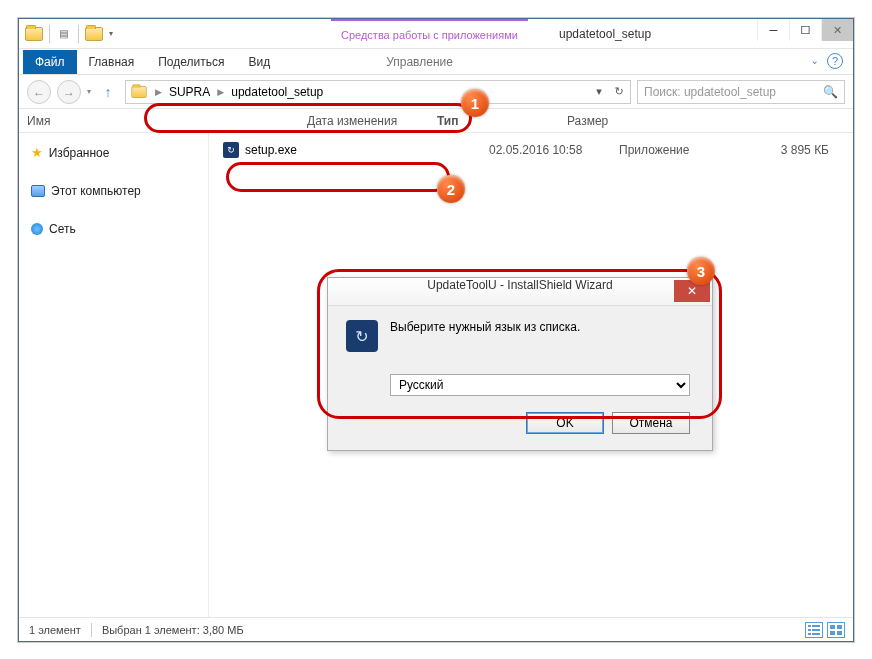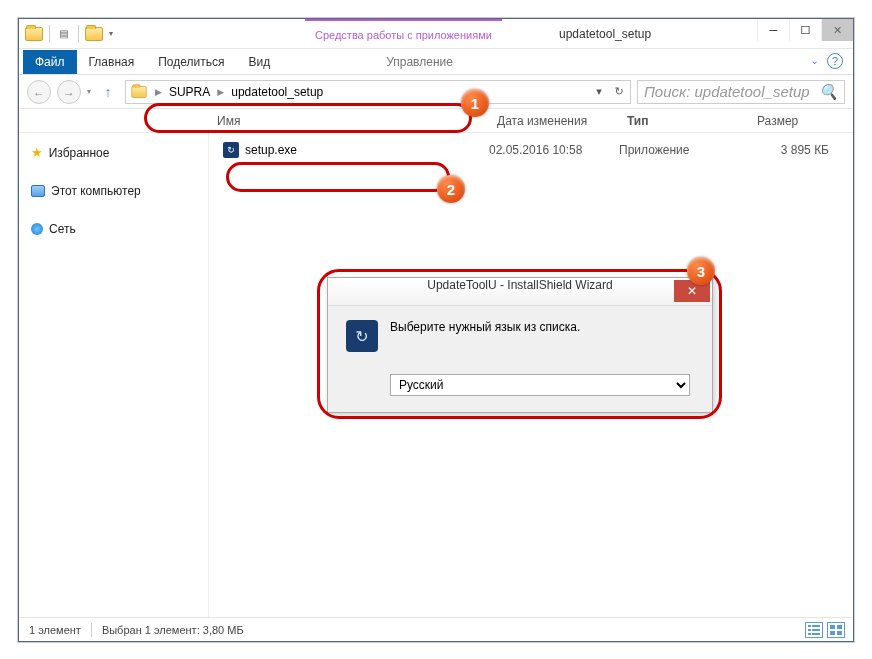--- a/index.html
+++ b/index.html
@@ -10,21 +10,21 @@
 
 
 .titlebar { height: 30px; display: flex; align-items: center; background: linear-gradient(#fff,#fff); border-bottom: 1px solid #e5e5e5; position: relative; }
 .titlebar-left { display: flex; align-items: center; gap: 6px; padding-left: 6px; }
 .folder-glyph { width: 18px; height: 14px; background: linear-gradient(#ffe9a8,#f7c749); border: 1px solid #cba43e; border-radius: 2px; position: relative; }
 .folder-glyph::before { content: ""; position: absolute; top: -3px; left: 0; width: 8px; height: 3px; background: #f7c749; border: 1px solid #cba43e; border-bottom: none; border-radius: 2px 2px 0 0; }
 .qat-sep { width: 1px; height: 18px; background: #ccc; }
 .qat-icon { width: 16px; height: 16px; display: flex; align-items: center; justify-content: center; font-size: 10px; color: #666; }
 .qat-dd { font-size: 8px; color: #666; }
 
-.title-tools { position: absolute; left: 286px; top: 0; height: 30px; display: flex; align-items: center; padding: 0 10px; color: #b85bd0; font-size: 11px; border-top: 2px solid #b85bd0; }
+.title-tools { position: absolute; left: 312px; top: 0; height: 30px; display: flex; align-items: center; padding: 0 10px; color: #b85bd0; font-size: 11px; border-top: 2px solid #b85bd0; }
 .title-main { position: absolute; left: 540px; top: 0; height: 30px; line-height: 30px; font-size: 12px; color: #333; }
 .winctrls { position: absolute; right: 0; top: 0; display: flex; }
 .winbtn { width: 32px; height: 22px; display: flex; align-items: center; justify-content: center; background: #fff; border-left: 1px solid #eee; font-size: 11px; cursor: pointer; }
 .winbtn.close { background: #c8c8c8; color: #666; }
 
 
 .ribbon { height: 26px; display: flex; align-items: flex-end; border-bottom: 1px solid #e1e1e1; position: relative; padding-left: 4px; gap: 0; }
 .tab { padding: 5px 12px; font-size: 12px; color: #333; cursor: pointer; text-align: center; }
 .tab.file { background: #0a64ad; color: #fff; }
 .tab.contextual { color: #737373; margin-top: 44px; }
@@ -33,26 +33,26 @@
 
 
 .navrow { height: 34px; display: flex; align-items: center; padding: 4px 8px; gap: 6px; border-bottom: 1px solid #e5e5e5; }
 .navbtn { width: 24px; height: 24px; border: 1px solid #ccc; border-radius: 50%; display: flex; align-items: center; justify-content: center; font-size: 12px; color: #888; cursor: pointer; background: #f5f5f5; }
 .nav-dd { font-size: 8px; color: #888; }
 .nav-up { width: 22px; height: 22px; display: flex; align-items: center; justify-content: center; color: #4a88c7; font-size: 14px; cursor: pointer; }
 .addressbar { flex: 1; height: 24px; border: 1px solid #ccc; display: flex; align-items: center; padding: 0 4px; font-size: 12px; gap: 4px; position: relative; }
 .addressbar .chev { color: #888; font-size: 9px; padding: 0 3px; }
 .addr-actions { position: absolute; right: 2px; display: flex; gap: 2px; }
 .addr-act { width: 18px; height: 18px; display: flex; align-items: center; justify-content: center; color: #555; font-size: 11px; cursor: pointer; }
-.searchbox { width: 208px; height: 24px; border: 1px solid #ccc; display: flex; align-items: center; padding: 0 6px; color: #999; font-size: 15px; font-style: italic; gap: 6px; }
+.searchbox { width: 208px; height: 24px; border: 1px solid #ccc; display: flex; align-items: center; padding: 0 6px; color: #999; font-size: 12px; gap: 6px; }
 
 
 .cols { height: 24px; display: flex; align-items: center; border-bottom: 1px solid #e8e8e8; font-size: 12px; color: #555; }
 .cols div { padding-left: 8px; }
-.c-name { width: 280px; margin-left: 190px; }
+.c-name { width: 280px; }
 .c-date { width: 130px; }
 .c-type { width: 130px; font-weight: bold; }
 .c-size { width: 100px; }
 
 
 .main { display: flex; height: calc(100% - 30px - 26px - 34px - 24px - 24px); position: relative; }
 .sidebar { width: 190px; border-right: 1px solid #eee; padding: 8px 0; }
 .side-item { display: flex; align-items: center; gap: 6px; padding: 4px 12px; font-size: 12px; color: #222; cursor: pointer; }
 .side-item.fav { color: #222; }
 .star { color: #f5b400; font-size: 13px; }
@@ -229,20 +229,24 @@
     <div class="dlg-body">
       <div class="dlg-row1">
         <div class="dlg-icon">↻</div>
         <div>Выберите нужный язык из списка.</div>
       </div>
       <div class="dlg-select">
         <select>
           <option>Русский</option>
         </select>
       </div>
+      <div class="dlg-btns">
+        <button class="dlg-btn primary">OK</button>
+        <button class="dlg-btn">Отмена</button>
+      </div>
     </div>
   </div>
 
   <div class="callout co1"></div>
   <div class="callout co2"></div>
   <div class="callout co3"></div>
   <div class="badge b1">1</div>
   <div class="badge b2">2</div>
   <div class="badge b3">3</div>
 

